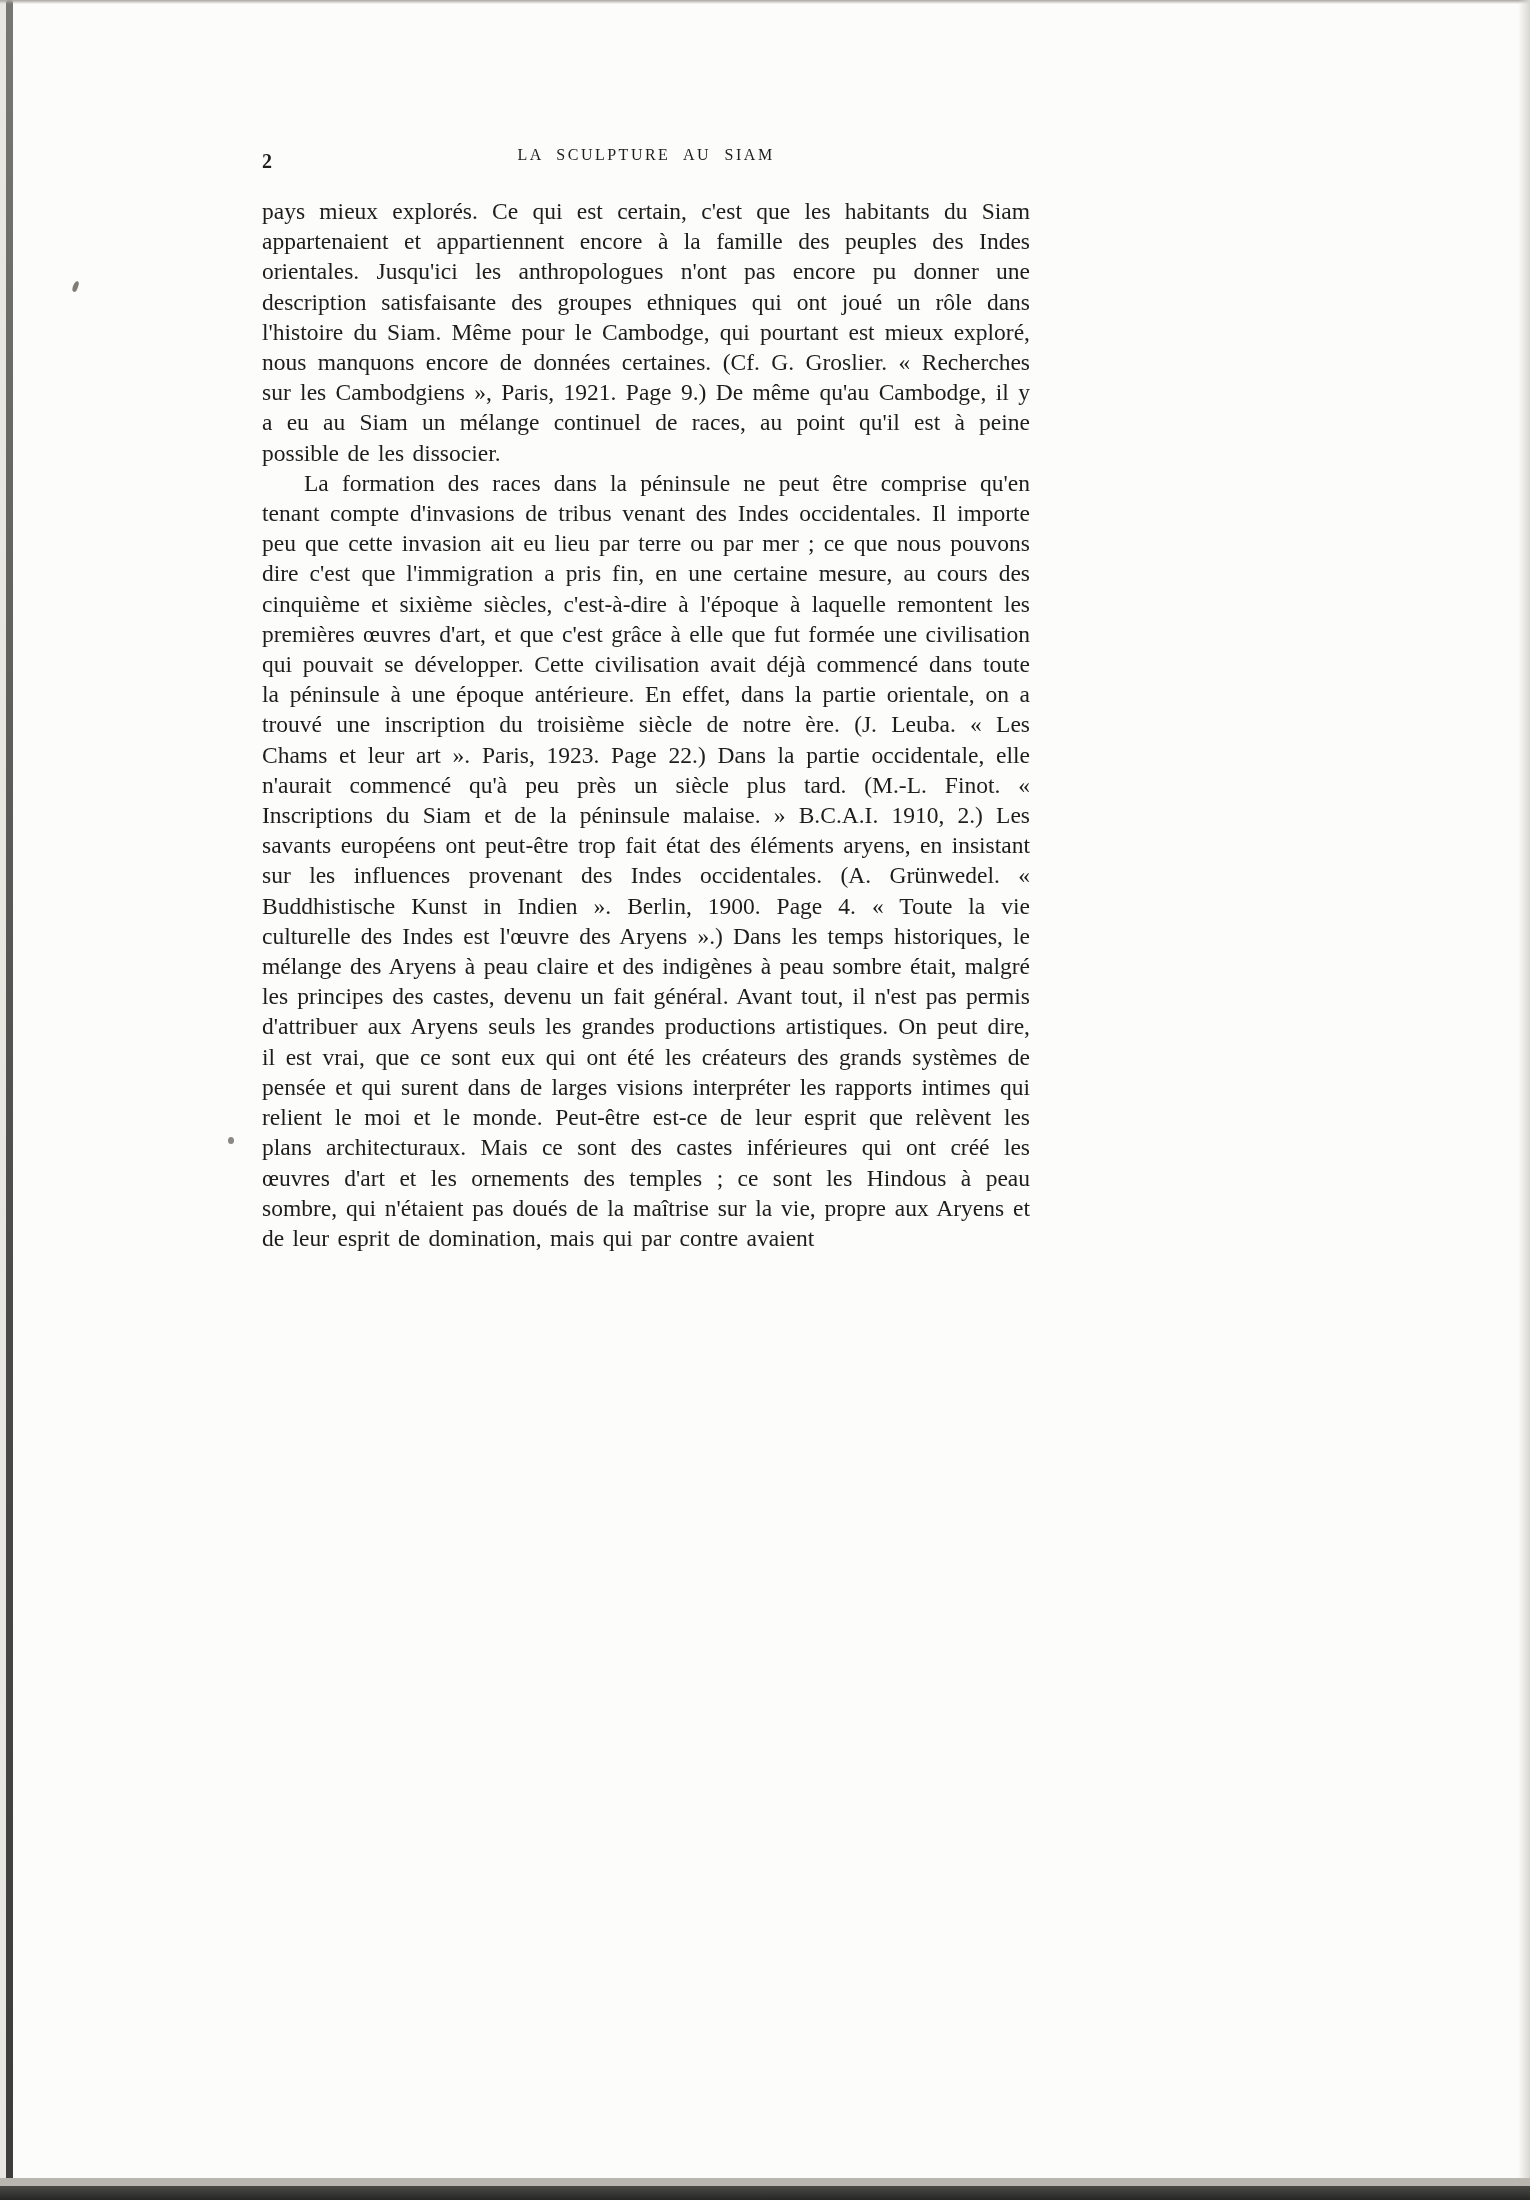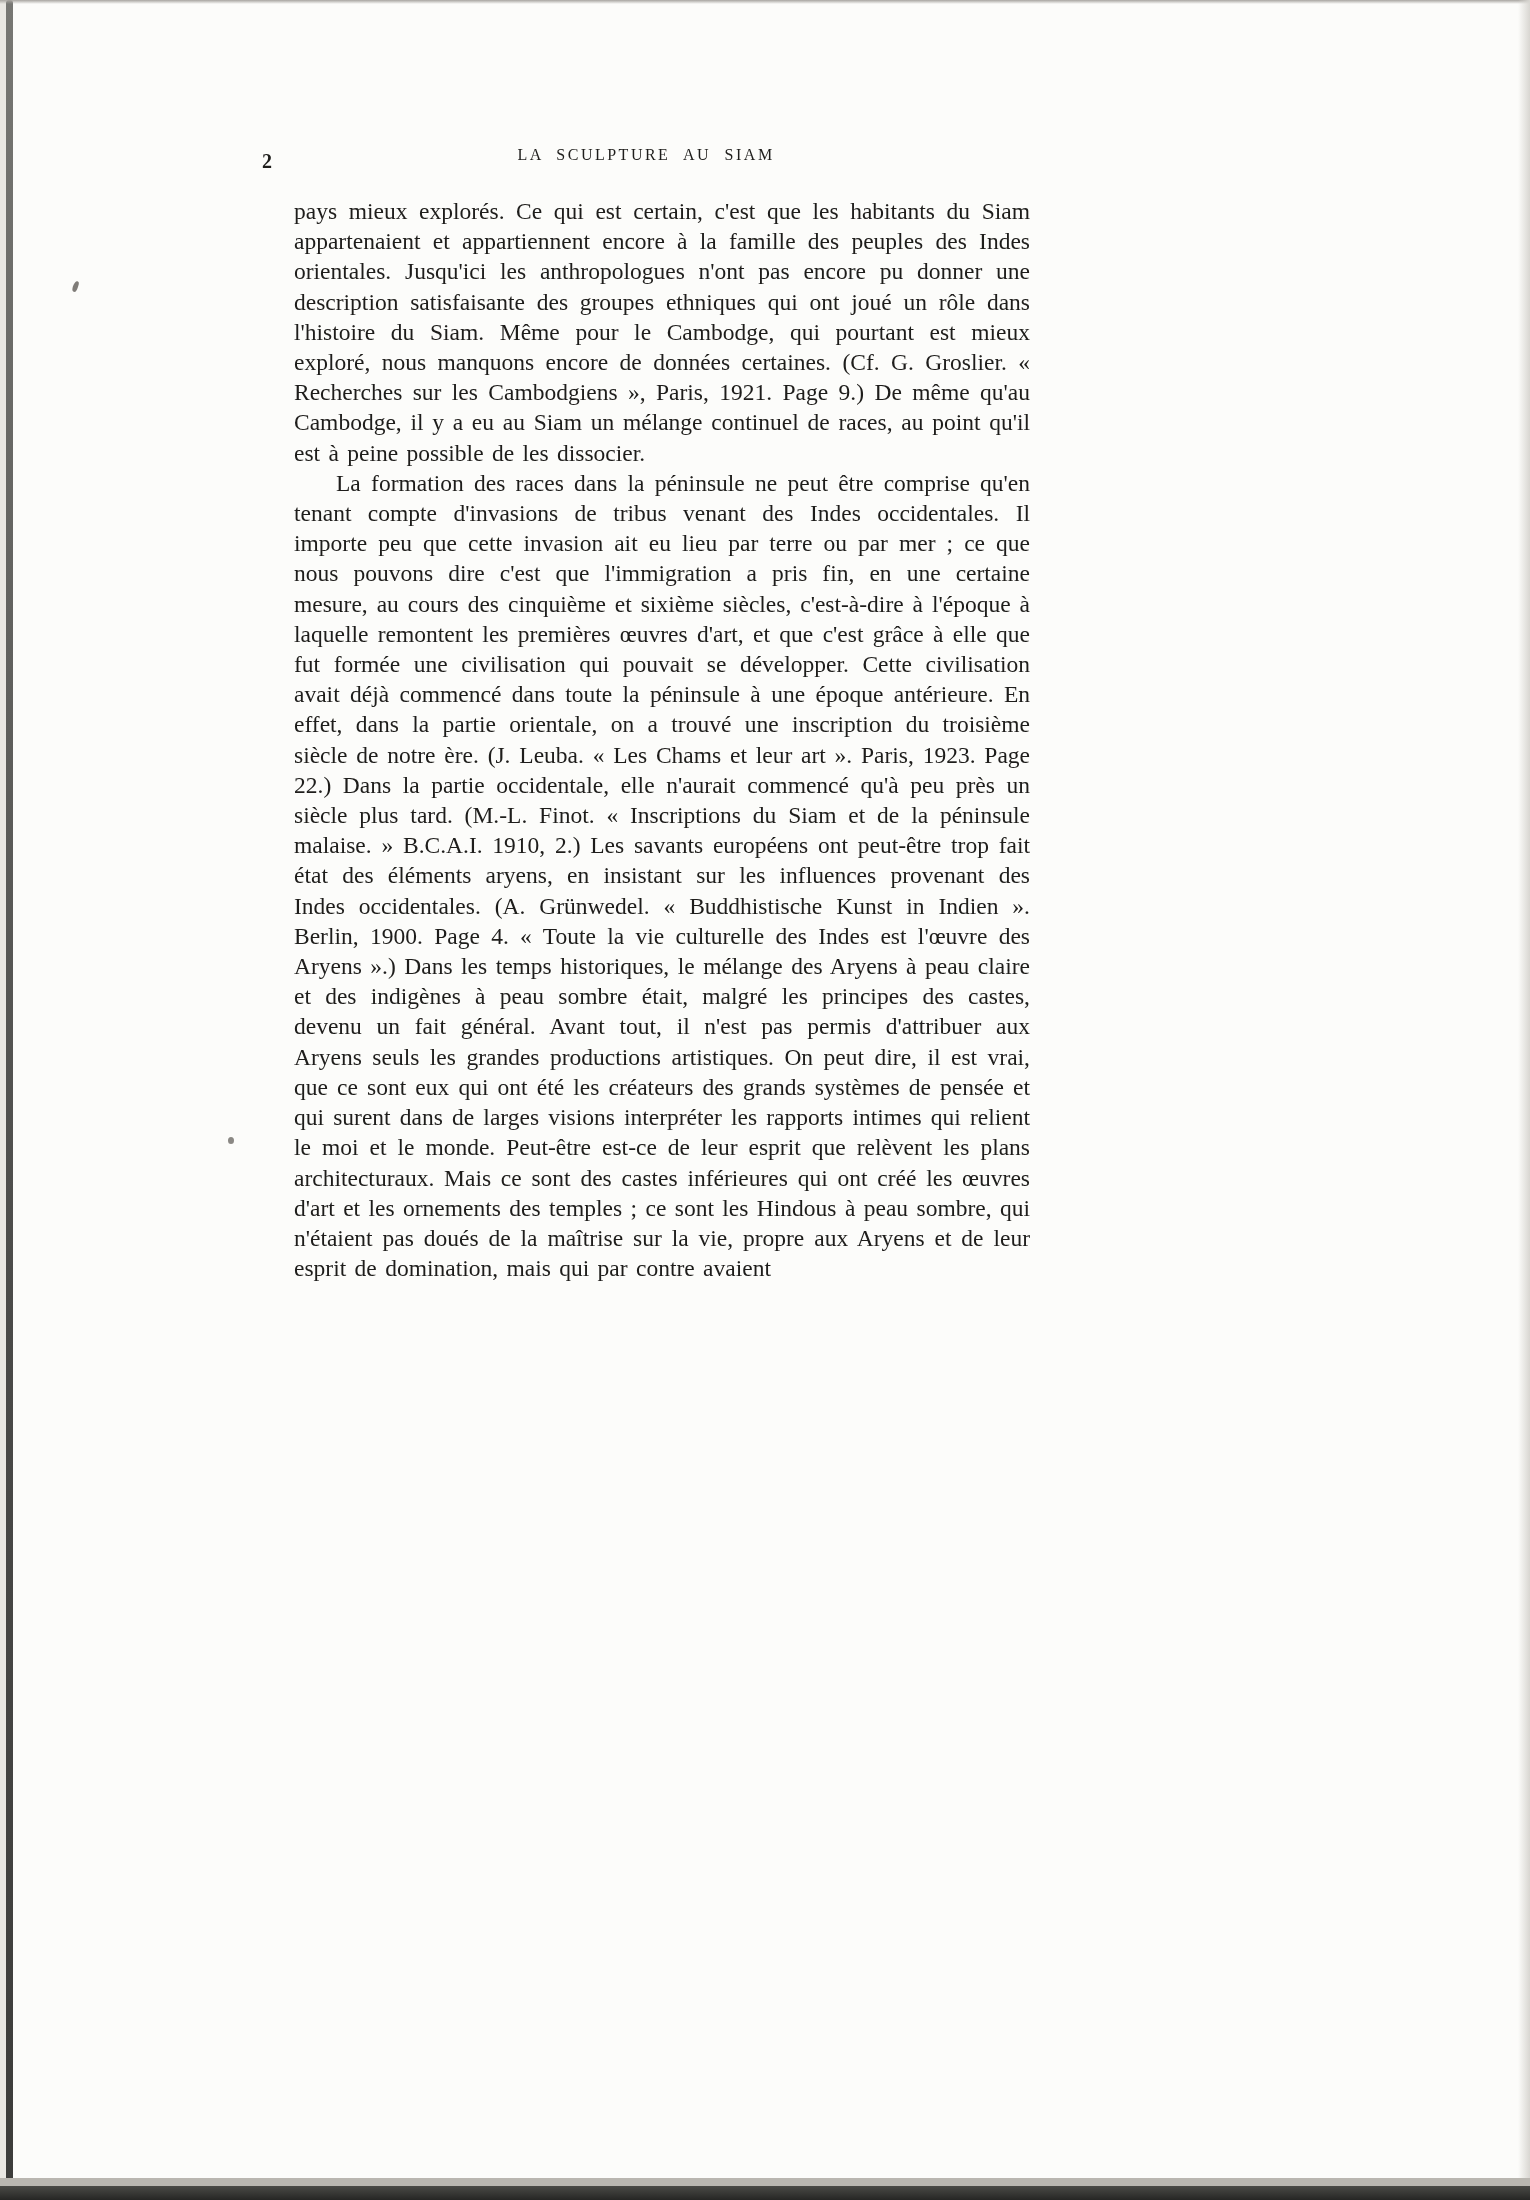--- a/index.html
+++ b/index.html
@@ -78,21 +78,20 @@
     font-size: 16px;
     letter-spacing: 2.5px;
     word-spacing: 7px;
     white-space: nowrap;
   }
   .body-text {
     font-size: 23.5px;
     line-height: 30.2px;
     text-align: justify;
     word-spacing: 2.5px;
-    margin-left: 32px;
   }
   .para { margin: 0; }
   .para.indented { text-indent: 42px; }
 </style>
 </head>
 <body>
 
 <div class="scan">
 
   <div class="edge-left-paper"></div>

